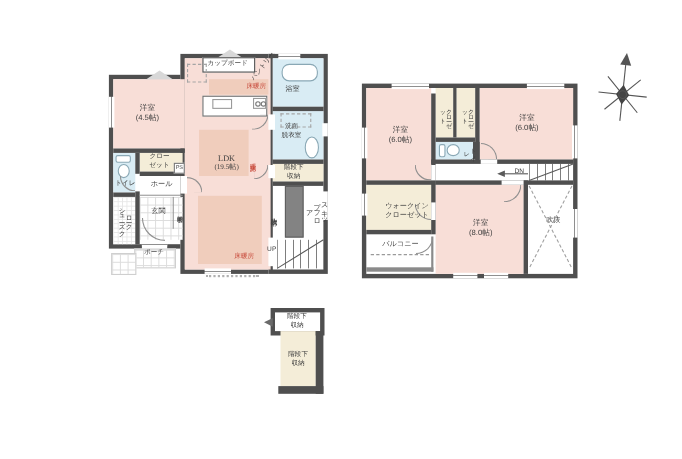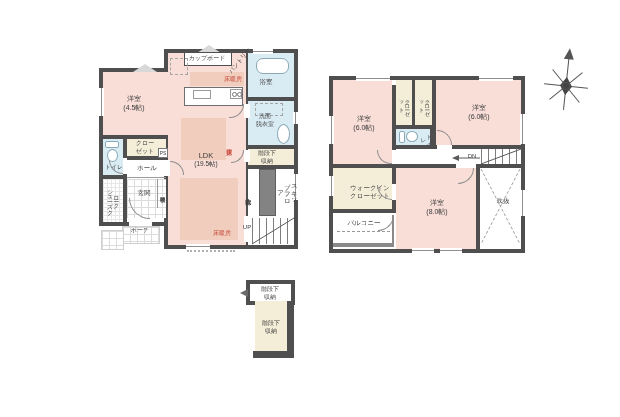--- a/index.html
+++ b/index.html
@@ -132,21 +132,21 @@
     <div>クロー</div>
     <div>ゼット</div>
   </div>
   <div class="lbl s5" style="left:163px;top:153px;">PS</div>
   <div class="lbl s6" style="left:114px;top:168px;">トイレ</div>
   <div class="lbl s65" style="left:147px;top:168px;">ホール</div>
   <div class="lbl s6 vlr" style="left:113px;top:199px;height:28px;">シューズクローク</div>
   <div class="lbl s65" style="left:144px;top:193px;">玄関</div>
   <div class="lbl s5 v" style="left:162px;top:193px;height:26px;">玄関収納</div>
   <div class="lbl s6" style="left:140px;top:231px;">ポーチ</div>
-  <div class="lbl" style="left:206px;top:160px;">
+  <div class="lbl" style="left:206px;top:148px;font-family:Liberation Serif, serif;">
     <div class="s75">LDK</div>
     <div class="s65">(19.5帖)</div>
   </div>
   <div class="lbl s6 red v" style="left:229px;top:144px;height:22px;">床暖房</div>
   <div class="lbl s6 red" style="left:222px;top:234px;">床暖房</div>
   <div class="lbl s6" style="left:267px;top:157px;">
     <div>階段下</div>
     <div>収納</div>
   </div>
   <div class="lbl s65 v" style="left:287px;top:190px;height:28px;">スキップフロア</div>

